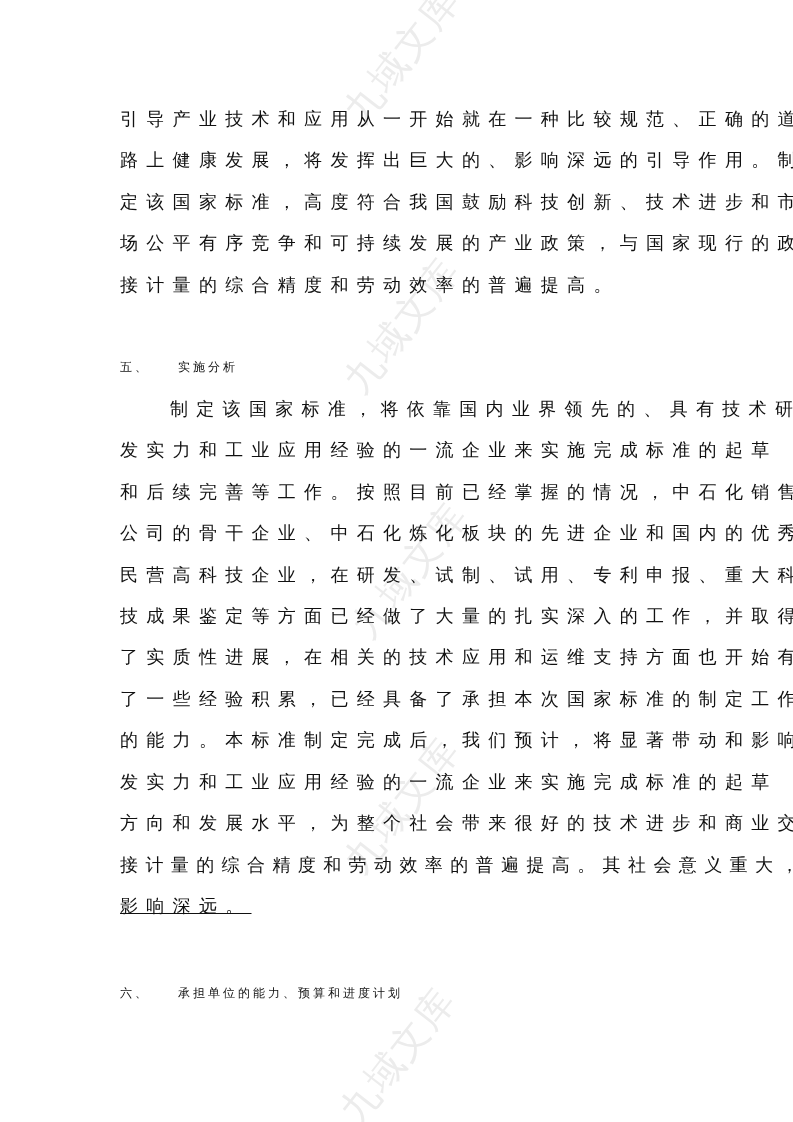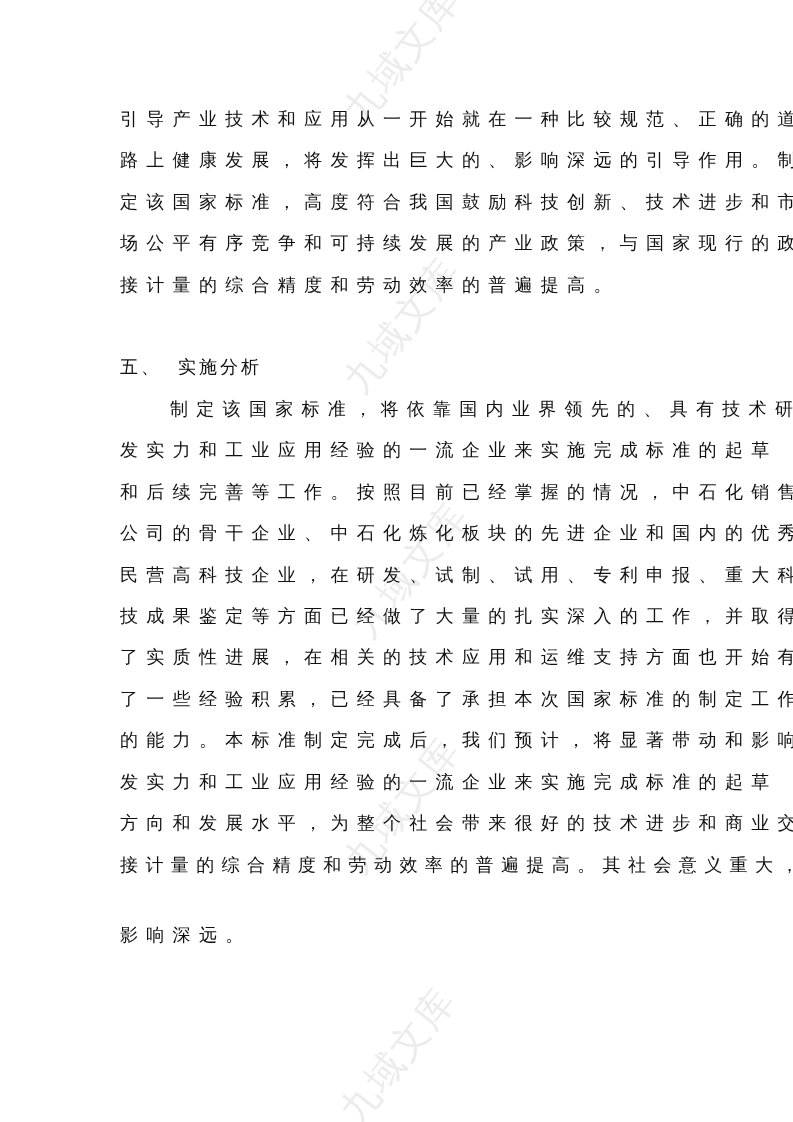--- a/index.html
+++ b/index.html
@@ -43,21 +43,21 @@
       position: absolute;
       left: 120px;
       font-size: 18px;
       line-height: 22px;
       letter-spacing: 8.3px;
       white-space: nowrap;
     }
     .heading {
       position: absolute;
       left: 120px;
-      font-size: 18px;
+      font-size: 12px;
       line-height: 22px;
       letter-spacing: 3px;
       white-space: nowrap;
     }
     .heading .num {
       display: inline-block;
       width: 58px;
     }
   </style>
 </head>
@@ -91,17 +91,20 @@
     <div class="line" style="top:481px;">和后续完善等工作。按照目前已经掌握的情况，中石化销售</div>
     <div class="line" style="top:522px;">公司的骨干企业、中石化炼化板块的先进企业和国内的优秀</div>
     <div class="line" style="top:564px;">民营高科技企业，在研发、试制、试用、专利申报、重大科</div>
     <div class="line" style="top:605px;">技成果鉴定等方面已经做了大量的扎实深入的工作，并取得</div>
     <div class="line" style="top:646px;">了实质性进展，在相关的技术应用和运维支持方面也开始有</div>
     <div class="line" style="top:688px;">了一些经验积累，已经具备了承担本次国家标准的制定工作</div>
     <div class="line" style="top:729px;">的能力。本标准制定完成后，我们预计，将显著带动和影响</div>
     <div class="line" style="top:771px;">发实力和工业应用经验的一流企业来实施完成标准的起草</div>
     <div class="line" style="top:812px;">方向和发展水平，为整个社会带来很好的技术进步和商业交</div>
     <div class="line" style="top:854px; letter-spacing:7.4px;">接计量的综合精度和劳动效率的普遍提高。其社会意义重大，</div>
-    <div class="line" style="top:924px;">影响深远。</div>
+    <div class="line" style="top:895px;text-decoration:underline;">影响深远。</div>
   </div>
 
+  <div class="heading" style="top:982px;">
+    <span class="num">六、</span><span>承担单位的能力、预算和进度计划</span>
+  </div>
 
 </div>
 
 </body></html>

